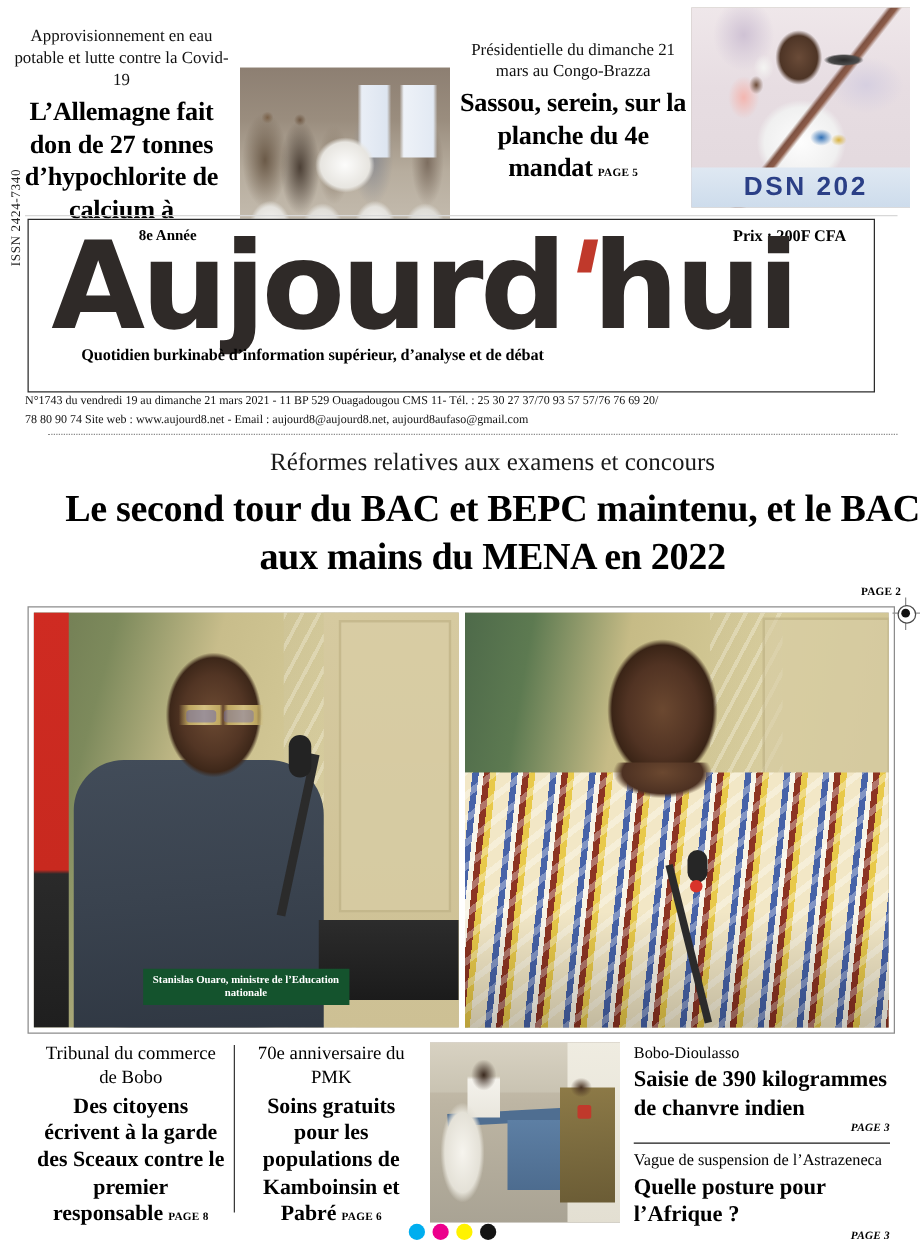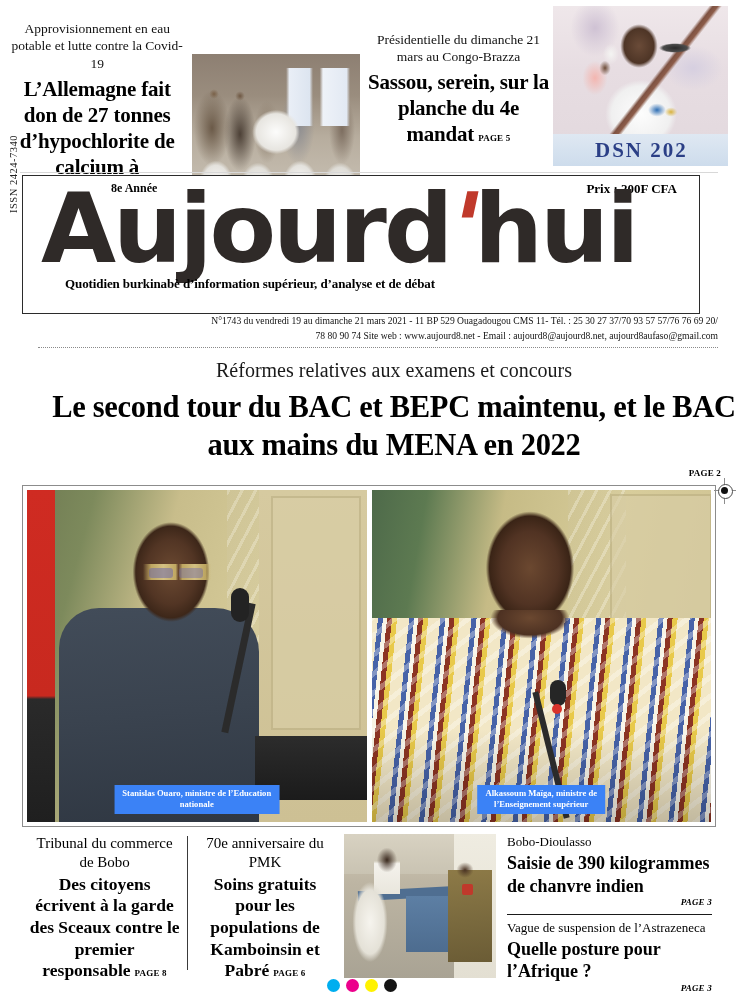--- a/index.html
+++ b/index.html
@@ -39,35 +39,35 @@
         font-size:10.5px;letter-spacing:.5px;font-family:"Liberation Serif",serif;color:#222;white-space:nowrap;}
   .annee{position:absolute;left:88px;top:5px;font-size:12px;font-weight:bold;font-family:"Liberation Serif",serif;text-align:right;}
   .prix{position:absolute;right:22px;top:5px;font-size:13px;font-weight:bold;font-family:"Liberation Serif",serif;}
   .logo{position:absolute;left:18px;top:3px;width:640px;height:100px;
         font-family:"DejaVu Sans",sans-serif;font-weight:bold;font-size:97px;line-height:100px;
         color:#2f2a28;letter-spacing:-3px;white-space:nowrap;}
   .logo .apo{color:#c0392b;font-style:italic;display:inline-block;transform:skewX(-12deg);letter-spacing:-6px;}
   .slogan{position:absolute;left:42px;top:100px;font-size:13px;font-weight:bold;font-family:"Liberation Serif",serif;letter-spacing:-0.1px;}
   .aufaso{position:absolute;right:16px;top:92px;font-family:"DejaVu Sans",sans-serif;font-weight:bold;
           font-size:31px;line-height:34px;color:#c0392b;letter-spacing:-0.5px;}
-  .issueline{position:absolute;left:0;top:139px;width:698px;text-align:right;font-size:9.6px;line-height:1.55;color:#111;}
+  .issueline{position:absolute;left:0;top:139px;width:698px;text-align:left;font-size:9.6px;line-height:1.55;color:#111;}
   .dotrule{position:absolute;left:18px;top:172px;width:680px;border-top:1px dotted #8a8a8a;}
 
   
   .lead{position:absolute;left:20px;top:358px;width:698px;text-align:center;margin-left:25px;}
   .lead-kicker{font-size:20px;color:#1a1a1a;line-height:1.2;}
   .lead-head{font-weight:bold;font-size:30.5px;line-height:1.26;margin-top:6px;letter-spacing:-0.3px;}
   .lead-page{position:absolute;right:22px;top:110px;font-size:9px;font-weight:bold;font-variant:small-caps;}
 
   
   .mainphotos{position:absolute;left:22px;top:485px;width:694px;height:342px;
               border:1px solid #8c8c8c;background:#fff;padding:4px;box-sizing:border-box;display:flex;gap:5px;}
   .mp{position:relative;flex:1;overflow:hidden;}
-  .caption{position:absolute;left:50%;transform:translateX(-50%);bottom:8px;
-           background:#3b82f6;color:#fff;font-size:8.6px;font-weight:bold;line-height:1.35;
+  .caption{position:absolute;left:50%;transform:translateX(-50%);bottom:18px;
+           background:#14532d;color:#fff;font-size:8.6px;font-weight:bold;line-height:1.35;
            text-align:center;padding:3px 8px;white-space:nowrap;}
 
   
   .bottom{position:absolute;left:22px;top:832px;width:694px;height:148px;display:flex;}
   .b-col{position:relative;}
   .b1{width:160px;padding:2px 6px 0 6px;text-align:center;}
   .vrule{width:1px;background:#3a3a3a;margin:4px 0 10px 0;}
   .b2{width:148px;padding:2px 4px 0 6px;text-align:center;}
   .b3{width:160px;padding:2px 0 0 4px;}
   .b4{width:214px;padding:2px 4px 0 10px;}
@@ -154,21 +154,21 @@
         <div class="ph-layer" style="background:
             radial-gradient(ellipse 10px 13px at 58px 48px,#f4f4f2 0%,rgba(244,244,242,0) 80%),
             radial-gradient(ellipse 7px 9px at 52px 62px,#6d4c38 0%,rgba(109,76,56,0) 82%);"></div>
         <div class="ph-layer" style="background:
             linear-gradient(128deg,rgba(0,0,0,0) 52%,#7e5242 53.4%,#8c5c49 55%,rgba(0,0,0,0) 56.4%);"></div>
         <div class="ph-layer" style="left:104px;top:36px;width:42px;height:12px;background:
             radial-gradient(ellipse 20px 6px at 18px 6px,#2a2a2a 0%,#4a4a4a 60%,rgba(74,74,74,0) 80%);"></div>
         <div class="ph-layer" style="left:0;top:128px;width:175px;height:32px;background:
             linear-gradient(180deg,#dfe8f2 0%,#cddcec 100%);"></div>
         <div class="ph-layer" style="left:42px;top:132px;width:120px;height:26px;
-            font-family:Liberation Serif, serif;font-weight:bold;font-size:21px;color:#2b3f86;letter-spacing:2px;">DSN 202</div>
+            font-family:Liberation Sans, sans-serif;font-weight:bold;font-size:21px;color:#2b3f86;letter-spacing:2px;">DSN 202</div>
         <div class="ph-layer" style="left:86px;top:92px;width:48px;height:26px;background:
             radial-gradient(ellipse 12px 9px at 18px 12px,#2f6fb5 0%,rgba(47,111,181,0) 74%),
             radial-gradient(ellipse 8px 6px at 32px 14px,#d8b13c 0%,rgba(216,177,60,0) 78%);"></div>
       </div>
     </div>
   </div>
 
   <div class="thin-sep"></div>
 
   <div class="masthead-wrap">
@@ -245,24 +245,20 @@
           repeating-linear-gradient(-38deg,rgba(255,255,255,.32) 0 5px,rgba(0,0,0,0) 5px 15px);"></div>
       <div class="ph-layer" style="left:0;top:128px;width:100%;height:214px;background:
           linear-gradient(180deg,rgba(0,0,0,0) 52%,rgba(0,0,0,.22) 100%);"></div>
 
       <div class="ph-layer" style="left:110px;top:120px;width:96px;height:48px;background:
           radial-gradient(ellipse 46px 24px at 48px 8px,#6b4830 0%,#4d3122 70%,rgba(77,49,34,0) 86%);"></div>
 
       <div class="ph-layer" style="left:176px;top:200px;width:6px;height:130px;background:#2b2b2b;transform:rotate(-14deg);"></div>
       <div class="ph-layer" style="left:178px;top:190px;width:16px;height:26px;background:#262626;border-radius:8px;"></div>
       <div class="ph-layer" style="left:180px;top:214px;width:10px;height:10px;background:#d9332a;border-radius:50%;"></div>
-      <div class="caption">
-        <span>Alkassoum Maïga, ministre de</span><br>
-        <span>l’Enseignement supérieur</span>
-      </div>
     </div>
   </div>
 
   <div class="bottom">
 
     <div class="b-col b1">
       <div class="b-kicker">Tribunal du commerce de Bobo</div>
       <div class="b-head">
         <span>Des citoyens écrivent à la garde des Sceaux contre le premier responsable</span><span class="pagetag inline">PAGE 8</span>
       </div>

